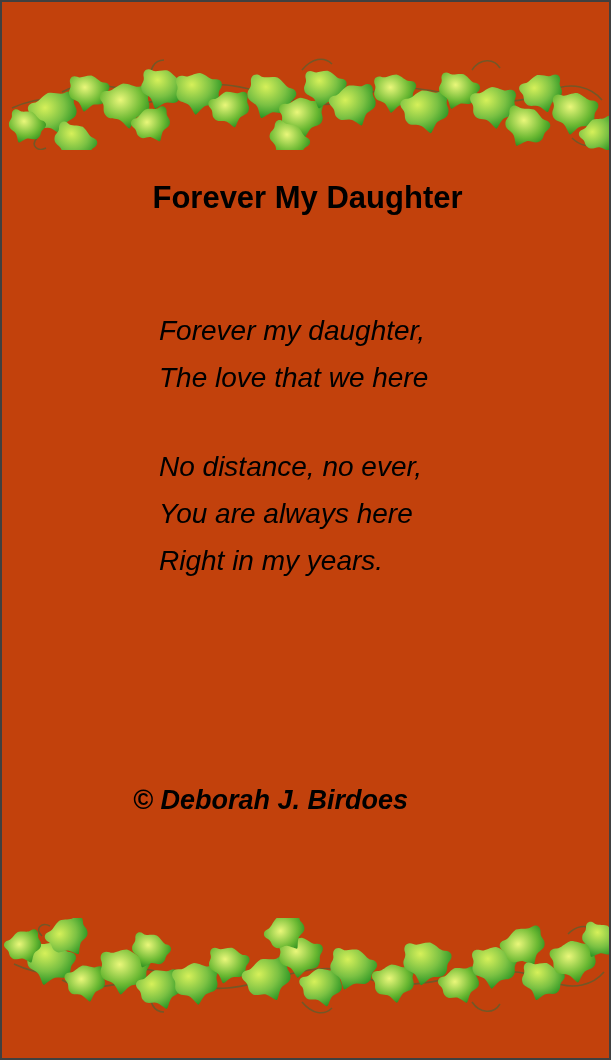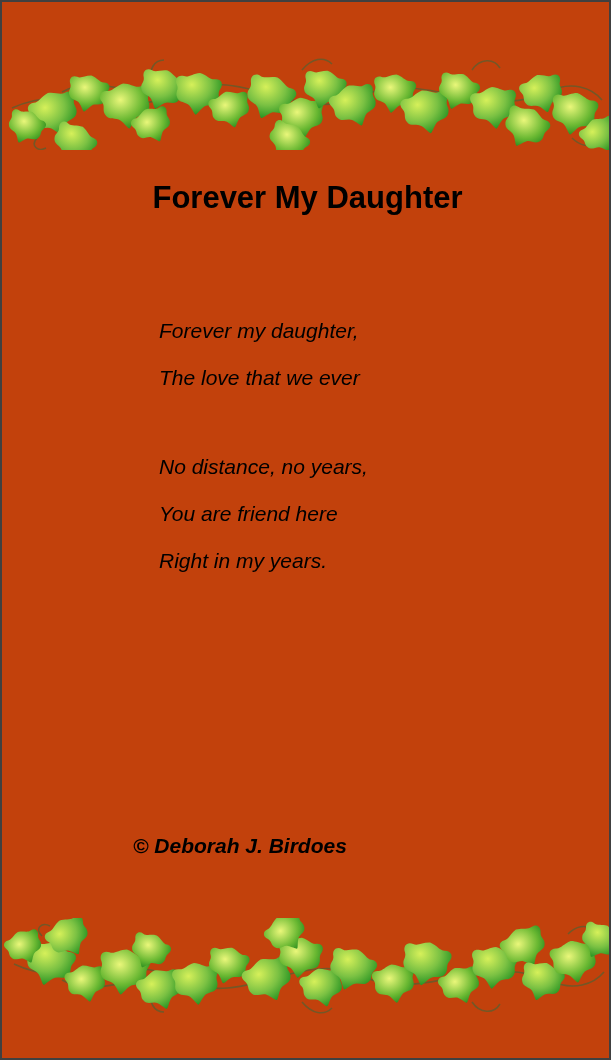--- a/index.html
+++ b/index.html
@@ -48,33 +48,33 @@
     position: absolute;
     top: 305px;
     left: 157px;
     width: 400px;
   }
   .stanza {
     margin: 0 0 42px 0;
   }
   .line {
     font-style: italic;
-    font-size: 21px;
+    font-size: 28px;
     line-height: 47px;
     color: #000000;
     white-space: pre;
     font-family: "Liberation Sans", sans-serif;
   }
   .credit {
     position: absolute;
-    top: 832px;
+    top: 783px;
     left: 131px;
     font-style: italic;
     font-weight: bold;
-    font-size: 21px;
+    font-size: 27px;
     color: #000000;
     font-family: "Liberation Sans", sans-serif;
   }
 </style>
 </head>
 <body>
 
 <div class="page">
 
   <svg class="ivy-border ivy-top" viewBox="0 0 611 120" aria-hidden="true">
@@ -138,25 +138,25 @@
       <use href="#ivyleaf" x="0" y="0" transform="translate(598,104) rotate(-28) scale(1.0)" fill="url(#lg1)"></use>
       <use href="#ivyleaf" x="0" y="0" transform="translate(24,96) rotate(24) scale(0.95)" fill="url(#lg2)"></use>
     </g>
   </svg>
 
   <div class="title">Forever My Daughter</div>
 
   <div class="poem">
     <div class="stanza">
       <div class="line">Forever my daughter,</div>
-      <div class="line">The love that we ever</div>
+      <div class="line">The love that we here</div>
     </div>
     <div class="stanza">
-      <div class="line">No distance, no years,</div>
-      <div class="line">You are friend here</div>
+      <div class="line">No distance, no ever,</div>
+      <div class="line">You are always here</div>
       <div class="line">Right in my years.</div>
     </div>
   </div>
 
   <div class="credit">© Deborah J. Birdoes</div>
 
   <svg class="ivy-border ivy-bottom" viewBox="0 0 611 120" aria-hidden="true">
     <g stroke="#6b5a2a" stroke-width="1.6" fill="none" opacity="0.9">
       <path d="M12,46 C70,74 120,32 180,62 C240,92 300,30 360,58 C420,86 480,34 546,62 C572,74 592,66 602,54"></path>
       <path d="M60,62 C100,84 130,48 170,72"></path>

